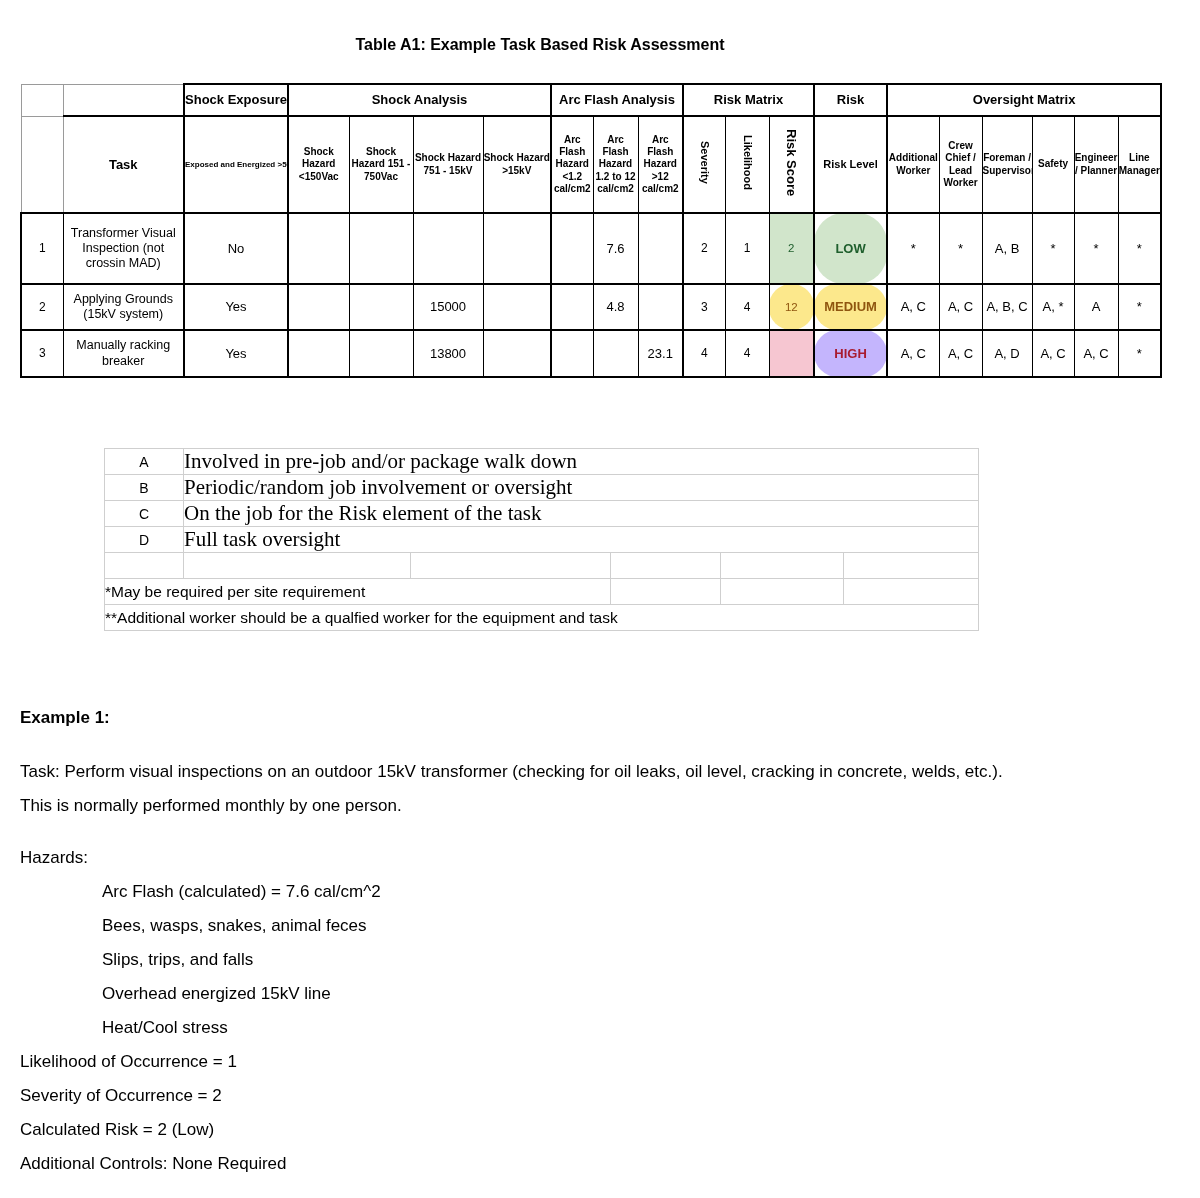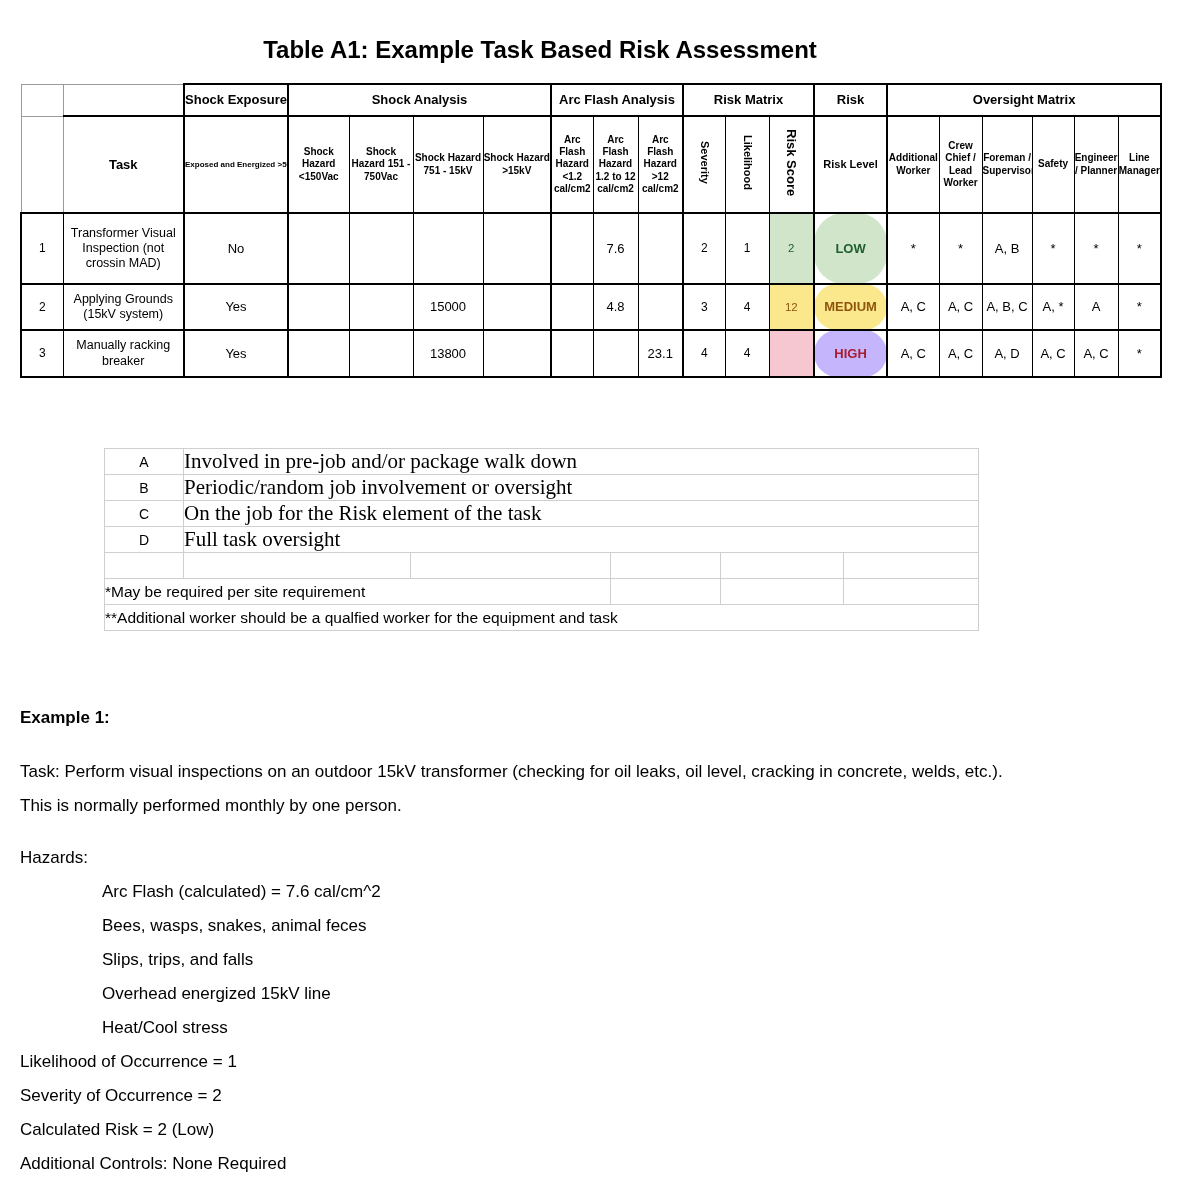--- a/index.html
+++ b/index.html
@@ -1,19 +1,19 @@
 <!DOCTYPE html>
 <html><head>
 <meta charset="utf-8">
 <style>
   html,body{margin:0;padding:0;background:#fff;}
   body{width:1200px;height:1198px;position:relative;font-family:"Liberation Sans",sans-serif;color:#000;}
 
   .page-title{position:absolute;left:0;top:36px;width:1080px;text-align:center;
-    font-size:24px;font-weight:bold;}
+    font-size:16px;font-weight:bold;}
 
   
   .risk-table{position:absolute;left:20px;top:83px;border-collapse:collapse;table-layout:fixed;width:1140px;}
   .risk-table td{border:2px solid #000;border-left-width:1px;border-right-width:1px;
     padding:0;overflow:hidden;text-align:center;vertical-align:middle;line-height:1.22;}
   .risk-table td.bl2{border-left-width:2px;}
   .risk-table td.br2{border-right-width:2px;}
   .risk-table td.ghost{border:1px solid #9a9a9a;background:#fff;}
   .r-group{height:32px;}
   .r-head{height:97px;}
@@ -141,21 +141,21 @@
     <td class="cell-val bl2">Yes</td>
     <td class="cell-val bl2"></td>
     <td class="cell-val"></td>
     <td class="cell-val">15000</td>
     <td class="cell-val"></td>
     <td class="cell-val bl2"></td>
     <td class="cell-val">4.8</td>
     <td class="cell-val"></td>
     <td class="cell-sl bl2">3</td>
     <td class="cell-sl">4</td>
-    <td class="cell-score" style="background-color: rgb(252, 232, 140); color: rgb(143, 85, 15);">12</td>
+    <td class="cell-score" style="background-color: rgb(252, 232, 140); color: rgb(143, 85, 15); border-radius: 22px;">12</td>
     <td class="cell-level bl2" style="background-color: rgb(252, 232, 140); color: rgb(143, 85, 15);">MEDIUM</td>
     <td class="cell-ov bl2">A, C</td>
     <td class="cell-ov">A, C</td>
     <td class="cell-ov">A, B, C</td>
     <td class="cell-ov">A, *</td>
     <td class="cell-ov">A</td>
     <td class="cell-ov br2">*</td>
   </tr>
 
   <tr class="r3">

